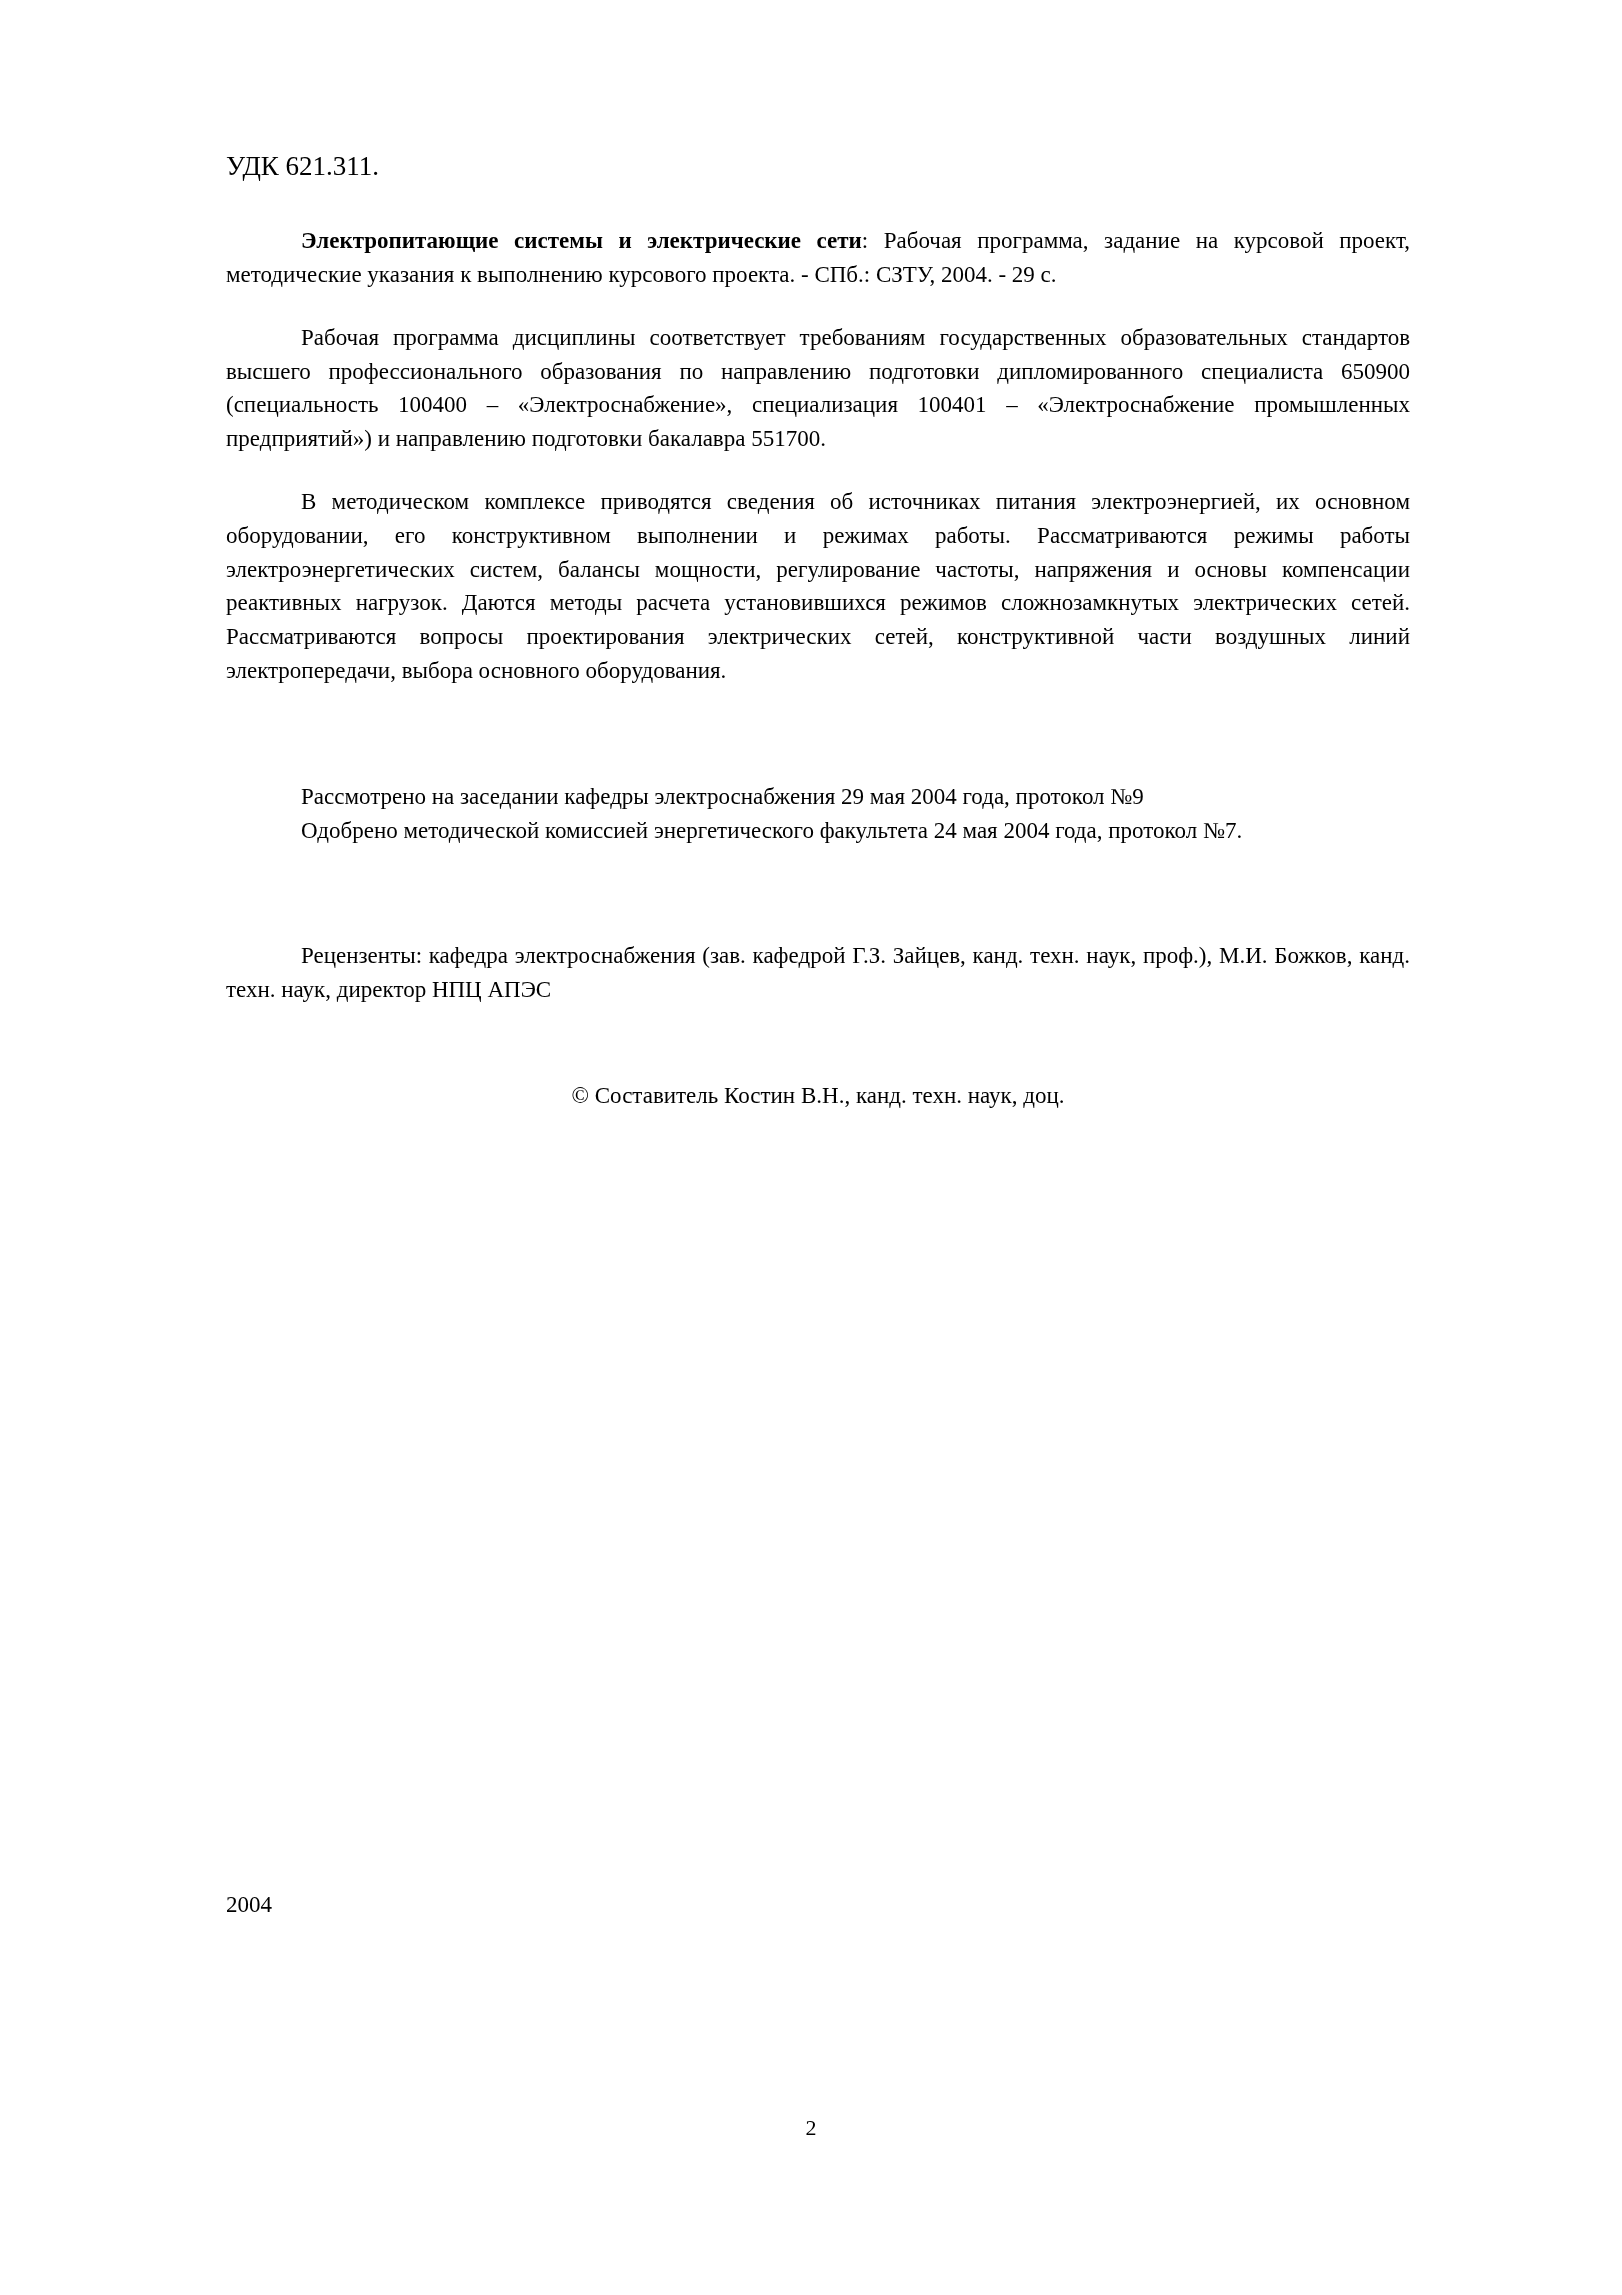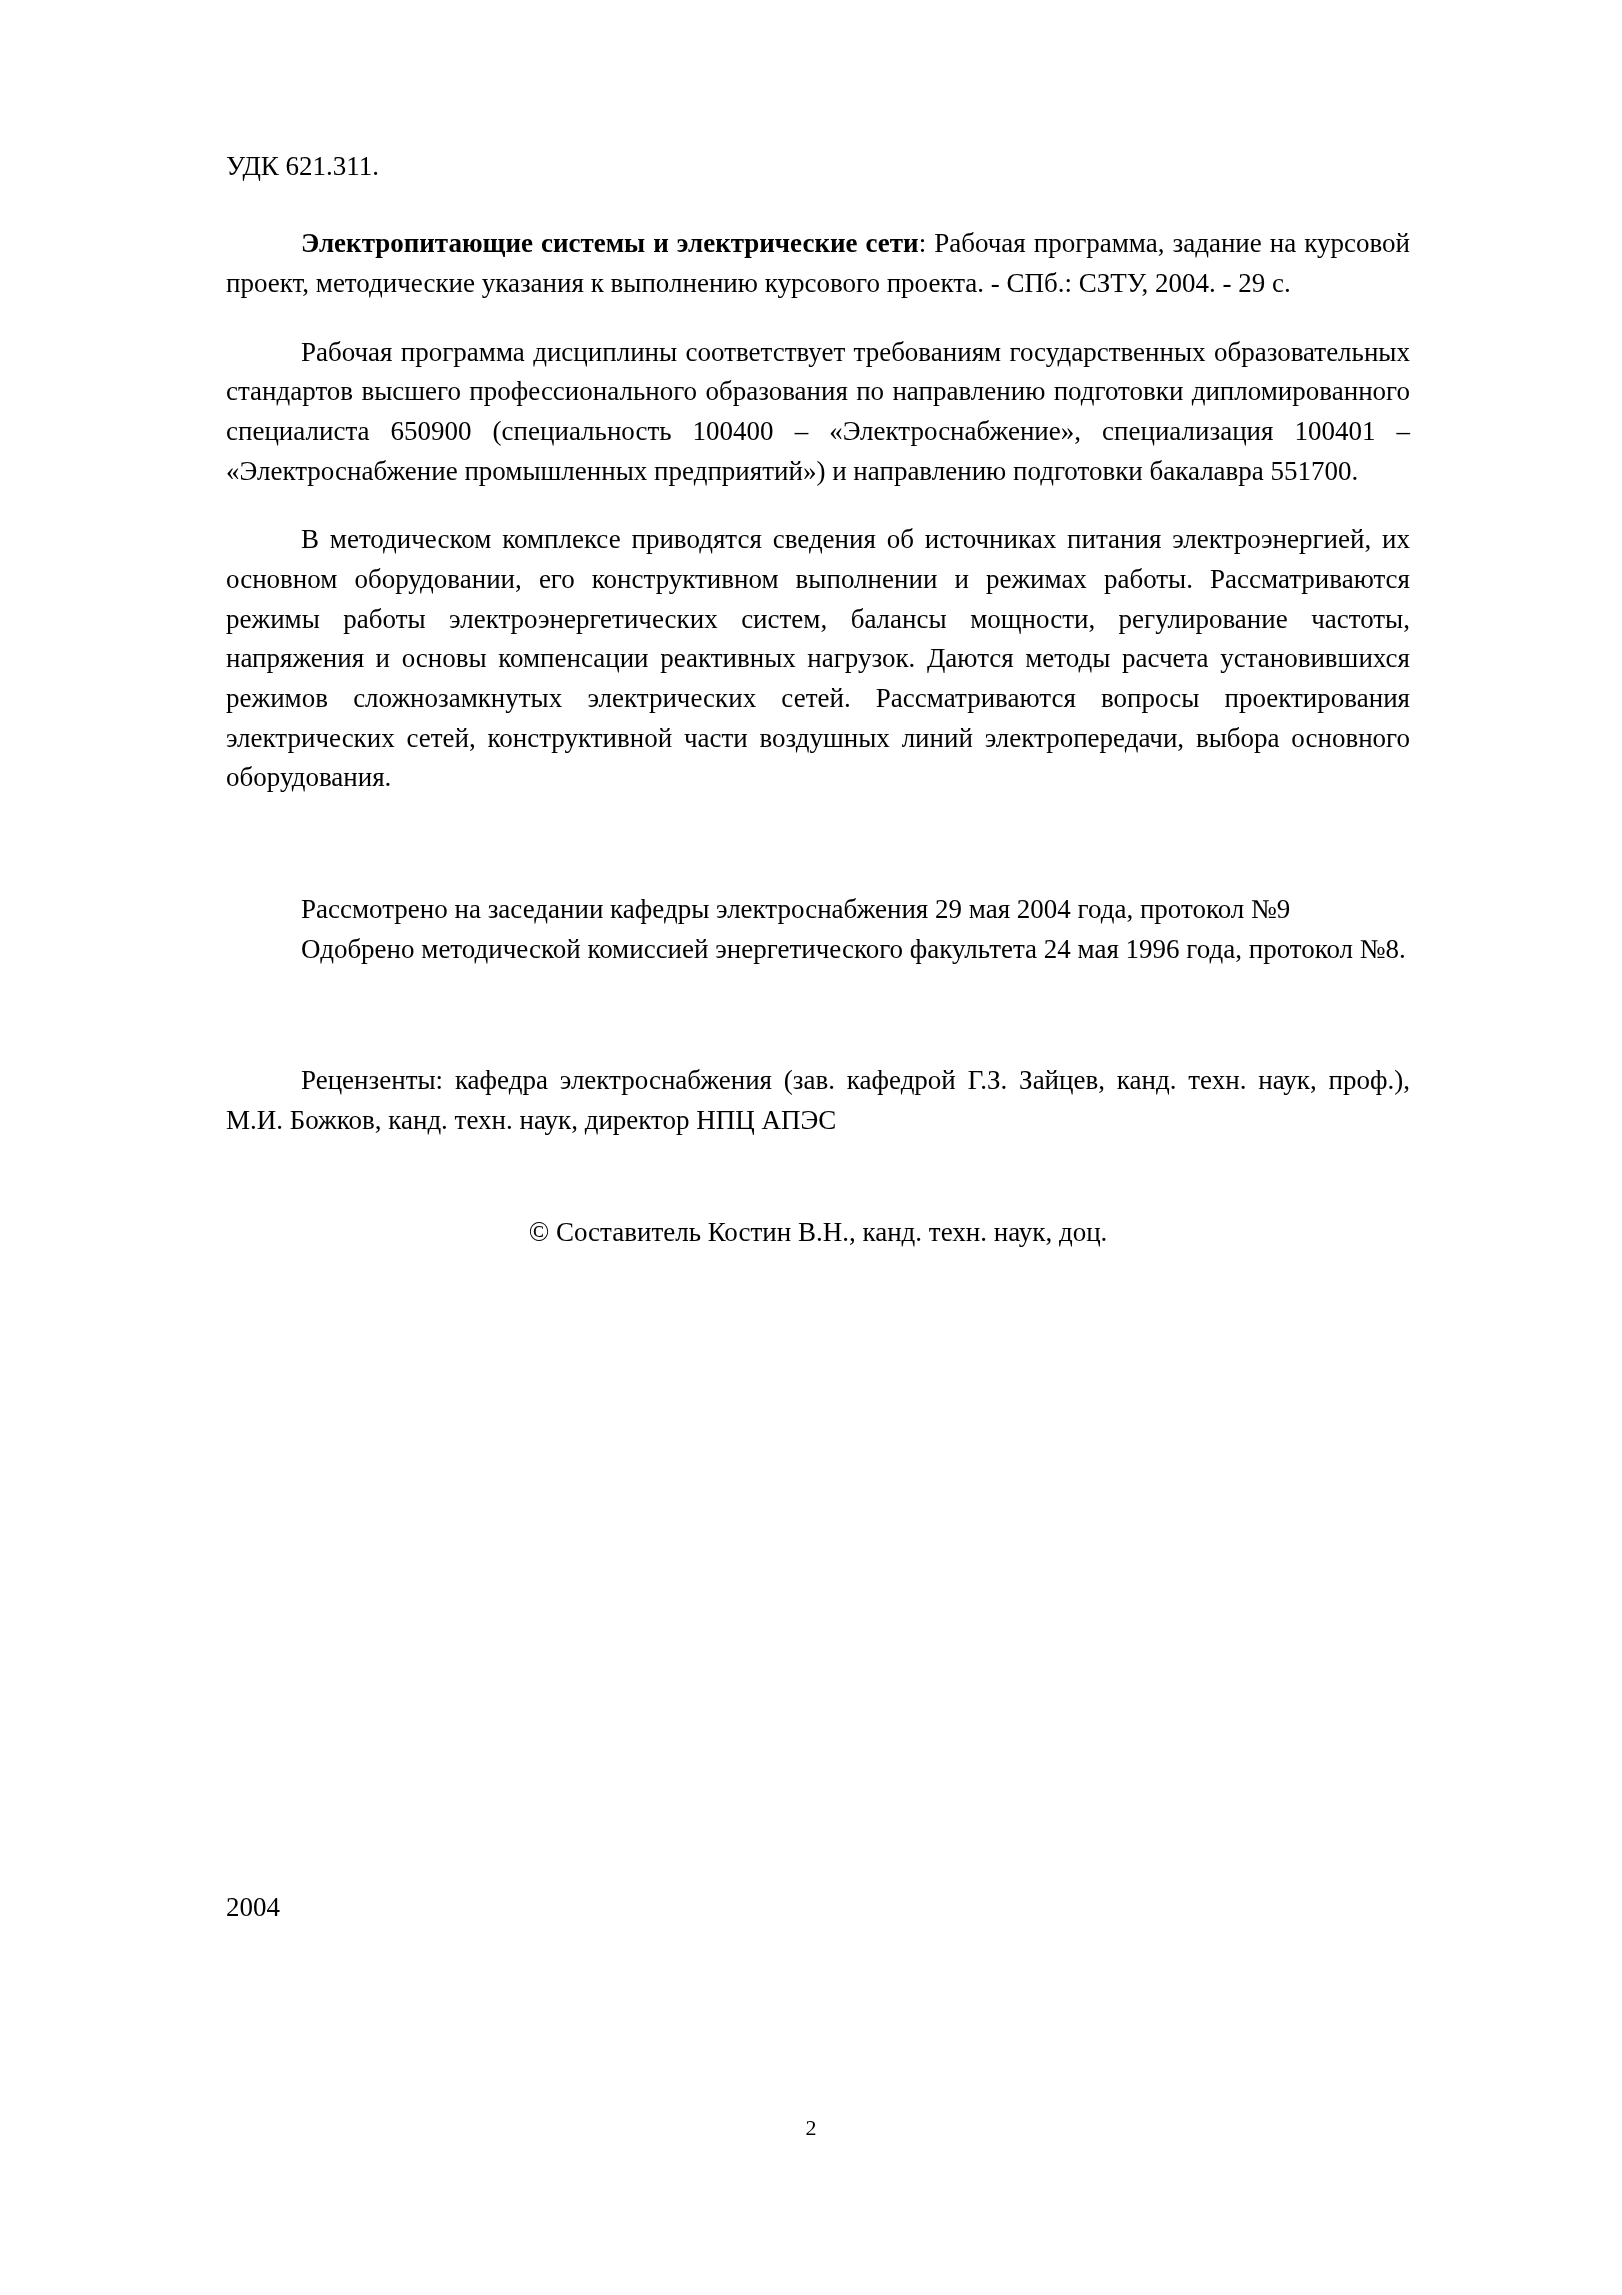--- a/index.html
+++ b/index.html
@@ -23,21 +23,21 @@
     height: 2254px;
     background: #ffffff;
   }
   .content {
     position: absolute;
     left: 226px;
     top: 147px;
     width: 1184px;
   }
   .para {
-    font-size: 27px;
+    font-size: 23px;
     line-height: 1.47;
     text-align: justify;
     margin: 0;
   }
   .indent {
     text-indent: 75px;
   }
   .gap-sm { height: 29px; }
   .gap-md { height: 38px; }
   .gap-lg { height: 72px; }
@@ -83,21 +83,21 @@
 
     <p class="para indent">Рабочая программа дисциплины соответствует требованиям государственных образовательных стандартов высшего профессионального образования по направлению подготовки дипломированного специалиста 650900 (специальность 100400 – «Электроснабжение», специализация 100401 – «Электроснабжение промышленных предприятий») и направлению подготовки бакалавра 551700.</p>
 
     <div class="gap-sm"></div>
 
     <p class="para indent">В методическом комплексе приводятся сведения об источниках питания электроэнергией, их основном оборудовании, его конструктивном выполнении и режимах работы. Рассматриваются режимы работы электроэнергетических систем, балансы мощности, регулирование частоты, напряжения и основы компенсации реактивных нагрузок. Даются методы расчета установившихся режимов сложнозамкнутых электрических сетей. Рассматриваются вопросы проектирования электрических сетей, конструктивной части воздушных линий электропередачи, выбора основного оборудования.</p>
 
     <div class="gap-xl"></div>
 
     <p class="para indent">Рассмотрено на заседании кафедры электроснабжения 29 мая  2004 года, протокол №9</p>
-    <p class="para indent">Одобрено методической комиссией энергетического факультета 24 мая 1996 года, протокол №8.</p>
+    <p class="para indent">Одобрено методической комиссией энергетического факультета 24 мая 2004 года, протокол №7.</p>
 
     <div class="gap-xl"></div>
 
     <p class="para indent">Рецензенты: кафедра электроснабжения (зав. кафедрой Г.З. Зайцев, канд. техн. наук, проф.), М.И. Божков, канд. техн. наук, директор НПЦ АПЭС</p>
 
     <div class="gap-lg"></div>
 
     <p class="para nojust">© Составитель Костин В.Н., канд. техн. наук, доц.</p>
 
   </div>

